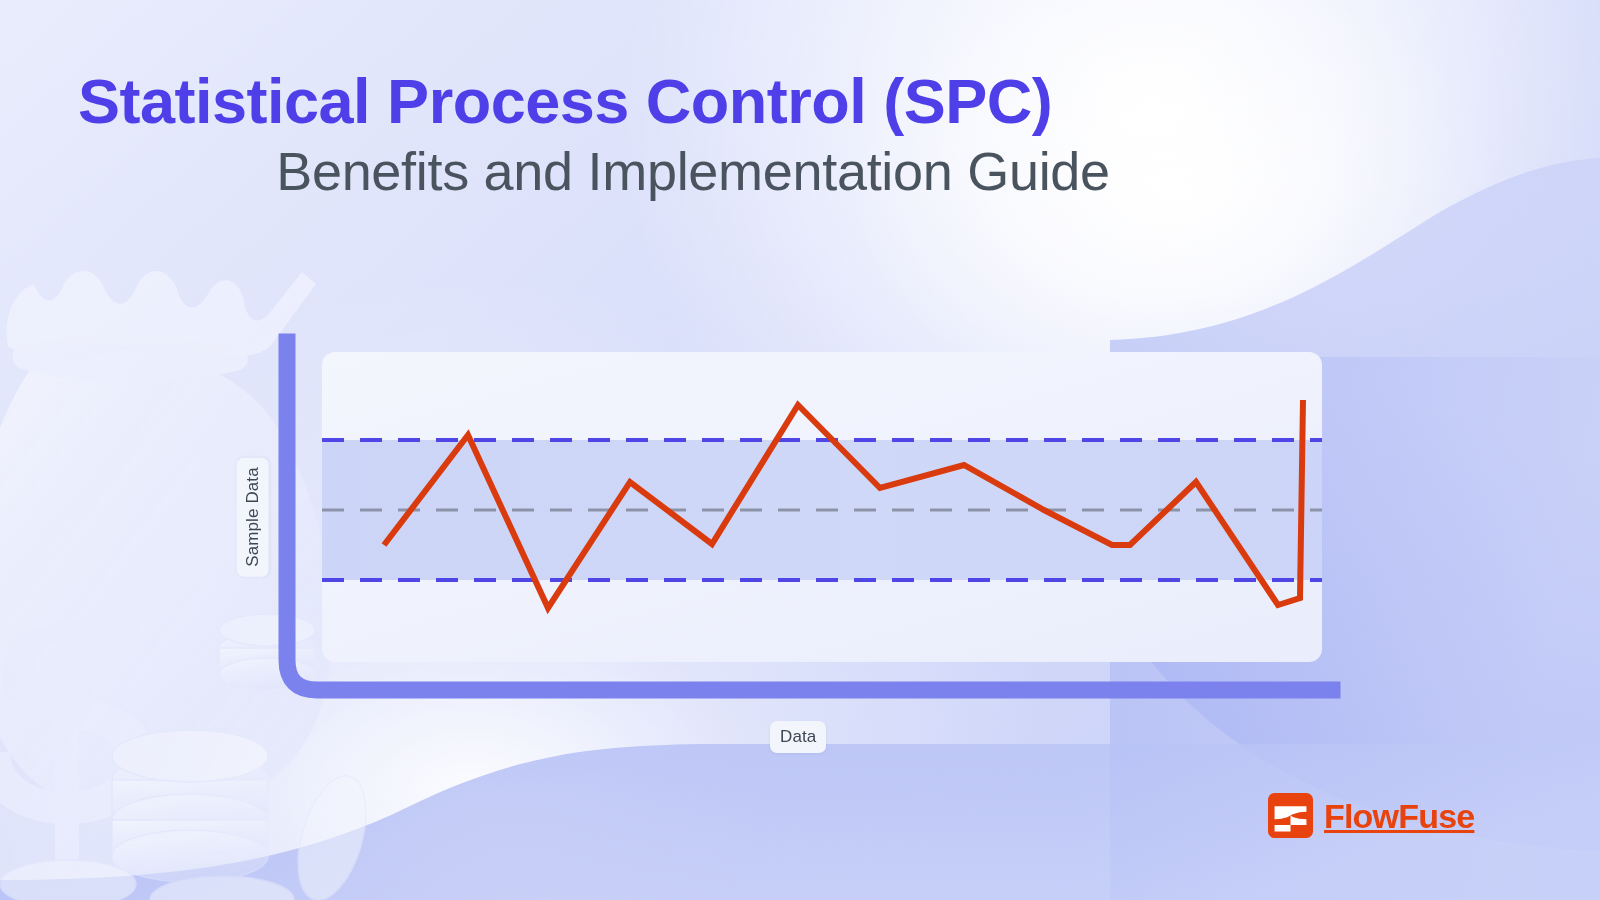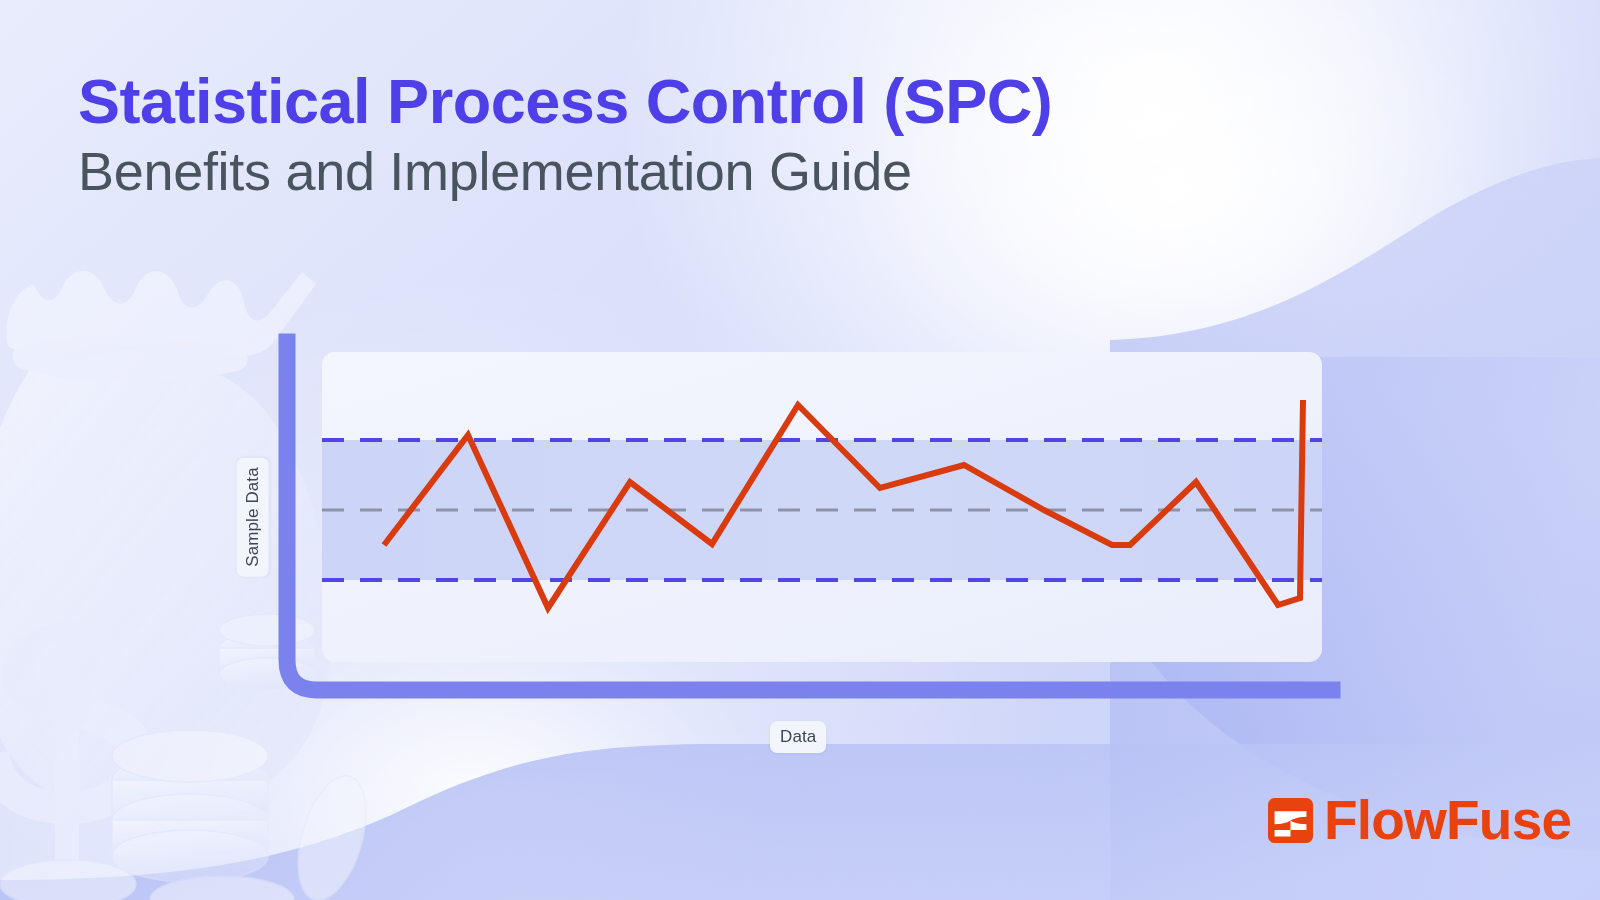--- a/index.html
+++ b/index.html
@@ -62,20 +62,21 @@
     white-space: nowrap;
   }
   .subtitle {
     margin: 4px 0 0 0;
     font-size: 54px;
     line-height: 1.12;
     font-weight: 400;
     letter-spacing: -0.3px;
     color: #4a545f;
     white-space: nowrap;
+    text-align: center;
   }
 
   
   .chart-area {
     position: absolute;
     left: 228px;
     top: 330px;
     width: 1120px;
     height: 420px;
   }
@@ -122,25 +123,26 @@
     top: 793px;
     display: flex;
     align-items: center;
     gap: 11px;
   }
   .logo-mark {
     width: 45px;
     height: 45px;
   }
   .logo-text {
-    font-size: 55px;
+    font-size: 34px;
     font-weight: 700;
     letter-spacing: -0.8px;
     color: #e8420e;
     line-height: 1;
+    text-decoration: underline;
   }
 </style>
 </head>
 <body>
 
 <div class="banner">
 
   <div class="bg-base"></div>
 
   <svg class="bg-waves" width="1600" height="900" viewBox="0 0 1600 900">

